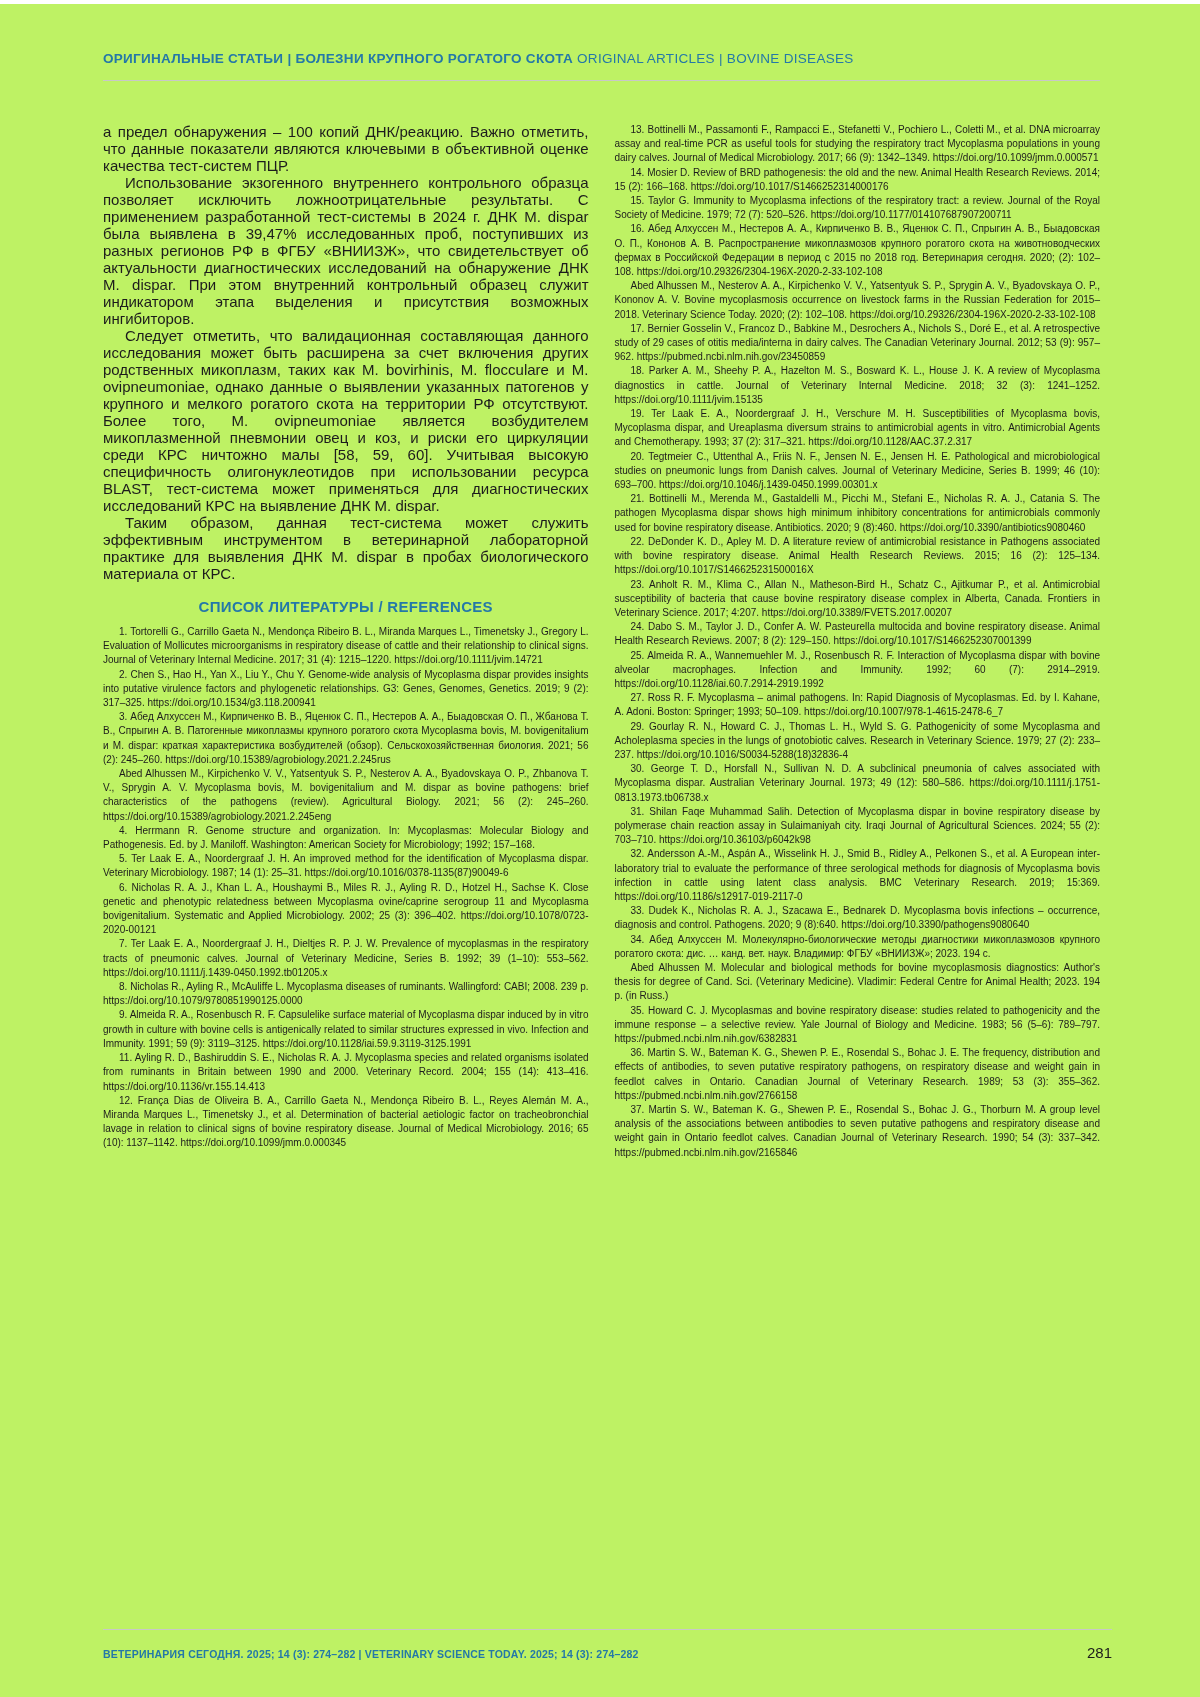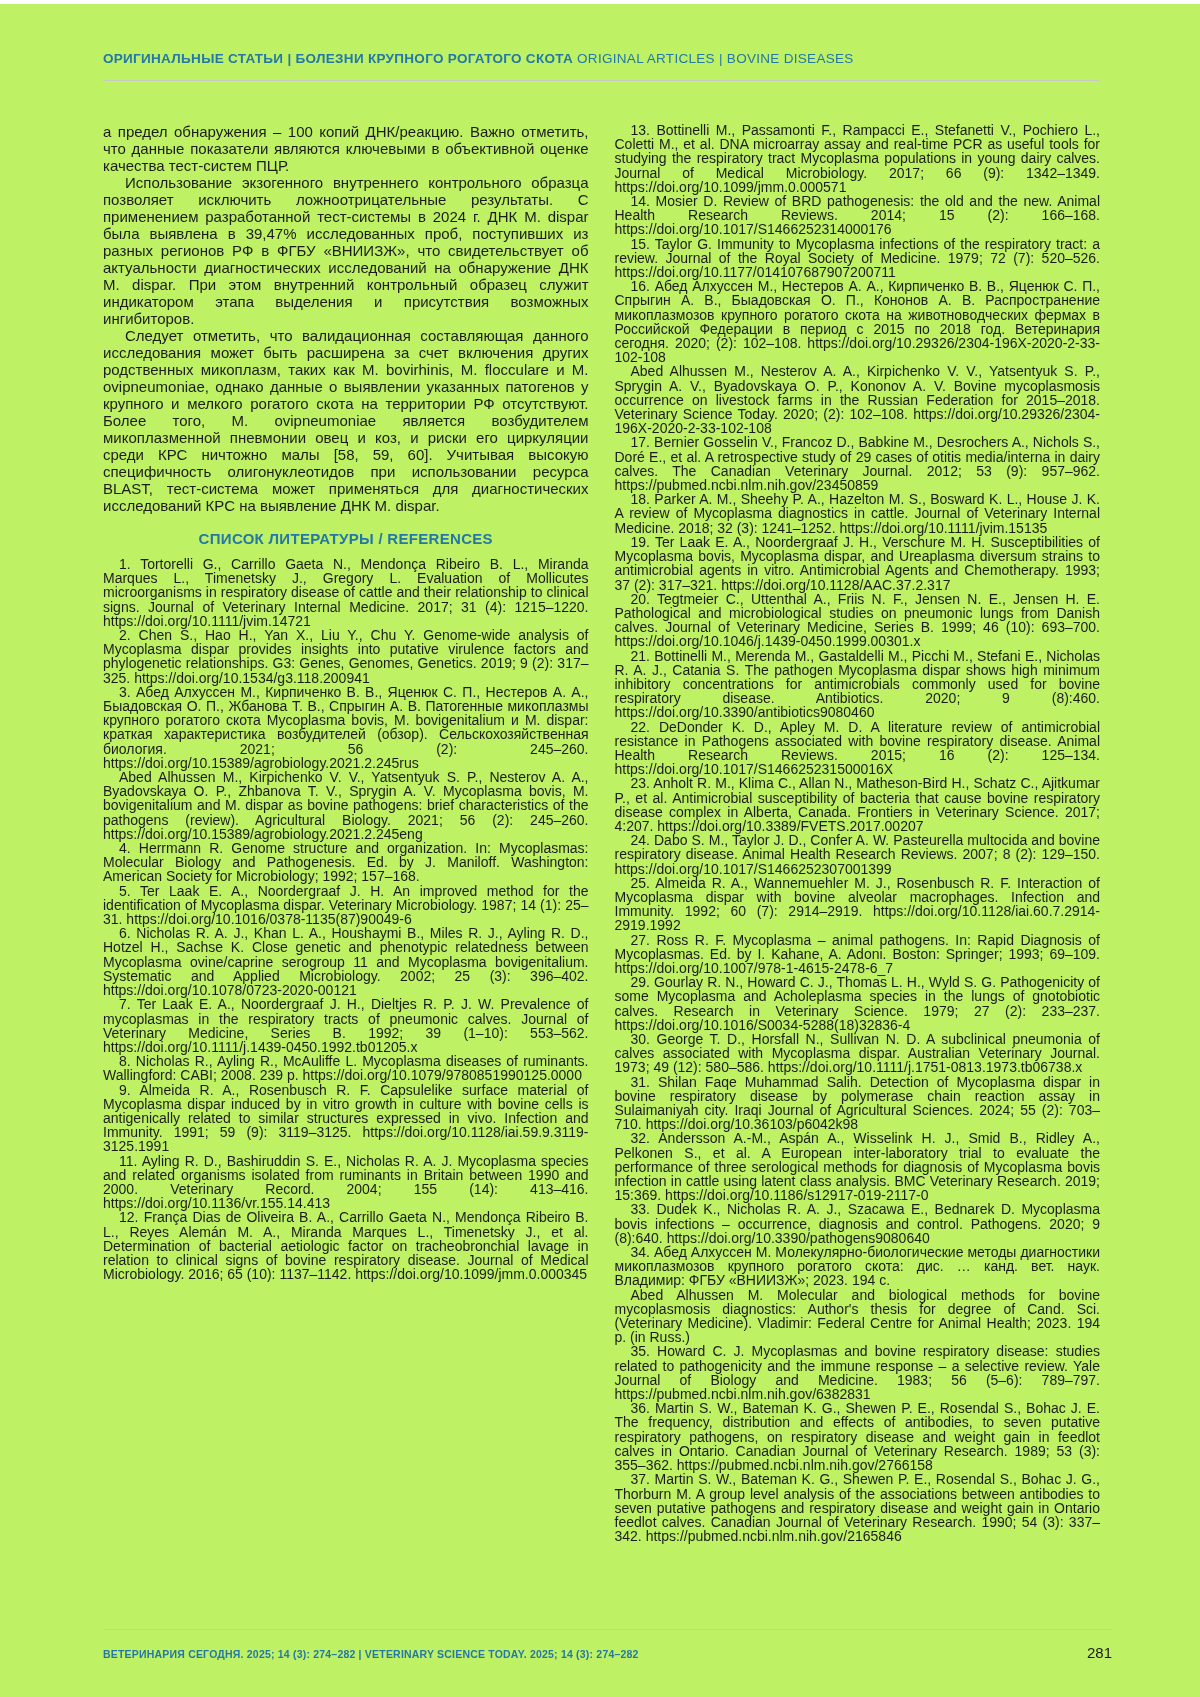--- a/index.html
+++ b/index.html
@@ -24,21 +24,21 @@
     margin:0; font-size:15px; line-height:17px;
     text-align:justify; text-indent:22px;
   }
   p.body.noindent { text-indent:0; }
   h2.refs-heading {
     margin:16px 0 10px 0;
     color:#2478a8; font-size:15px; font-weight:700;
     text-align:center; letter-spacing:0.3px;
   }
   p.ref {
-    margin:0; font-size:14px; line-height:14.2px;
+    margin:0; font-size:10px; line-height:14.2px;
     text-align:justify; text-indent:16px;
     word-break:break-word;
   }
   footer {
     position:absolute; left:103px; right:88px; bottom:40px;
     border-top:1px solid #c8c8c8; padding-top:14px;
     display:flex; justify-content:space-between; align-items:baseline;
   }
   .footer-line { color:#2478a8; font-weight:700; font-size:10.5px; letter-spacing:0.2px; }
   .page-number { color:#1c1c1c; font-weight:400; font-size:15px; }
@@ -53,20 +53,21 @@
     <span class="head-en">ORIGINAL ARTICLES | BOVINE DISEASES</span>
   </header>
   <div class="rule"></div>
 
   <main class="cols">
 
     <section class="col">
       <p class="body noindent">а предел обнаружения – 100 копий ДНК/реакцию. Важно отметить, что данные показатели являются ключевыми в объективной оценке качества тест-систем ПЦР.</p>
       <p class="body">Использование экзогенного внутреннего контрольного образца позволяет исключить ложноотрицательные результаты. С применением разработанной тест-системы в 2024 г. ДНК M. dispar была выявлена в 39,47% исследованных проб, поступивших из разных регионов РФ в ФГБУ «ВНИИЗЖ», что свидетельствует об актуальности диагностических исследований на обнаружение ДНК M. dispar. При этом внутренний контрольный образец служит индикатором этапа выделения и присутствия возможных ингибиторов.</p>
       <p class="body">Следует отметить, что валидационная составляющая данного исследования может быть расширена за счет включения других родственных микоплазм, таких как M. bovirhinis, M. flocculare и M. ovipneumoniae, однако данные о выявлении указанных патогенов у крупного и мелкого рогатого скота на территории РФ отсутствуют. Более того, M. ovipneumoniae является возбудителем микоплазменной пневмонии овец и коз, и риски его циркуляции среди КРС ничтожно малы [58, 59, 60]. Учитывая высокую специфичность олигонуклеотидов при использовании ресурса BLAST, тест-система может применяться для диагностических исследований КРС на выявление ДНК M. dispar.</p>
+      <p class="body">Таким образом, данная тест-система может служить эффективным инструментом в ветеринарной лабораторной практике для выявления ДНК M. dispar в пробах биологического материала от КРС.</p>
 
       <h2 class="refs-heading">СПИСОК ЛИТЕРАТУРЫ / REFERENCES</h2>
 
       <p class="ref">1. Tortorelli G., Carrillo Gaeta N., Mendonça Ribeiro B. L., Miranda Marques L., Timenetsky J., Gregory L. Evaluation of Mollicutes microorganisms in respiratory disease of cattle and their relationship to clinical signs. Journal of Veterinary Internal Medicine. 2017; 31 (4): 1215–1220. https://doi.org/10.1111/jvim.14721</p>
       <p class="ref">2. Chen S., Hao H., Yan X., Liu Y., Chu Y. Genome-wide analysis of Mycoplasma dispar provides insights into putative virulence factors and phylogenetic relationships. G3: Genes, Genomes, Genetics. 2019; 9 (2): 317–325. https://doi.org/10.1534/g3.118.200941</p>
       <p class="ref">3. Абед Алхуссен М., Кирпиченко В. В., Яценюк С. П., Нестеров А. А., Быадовская О. П., Жбанова Т. В., Спрыгин А. В. Патогенные микоплазмы крупного рогатого скота Mycoplasma bovis, M. bovigenitalium и M. dispar: краткая характеристика возбудителей (обзор). Сельскохозяйственная биология. 2021; 56 (2): 245–260. https://doi.org/10.15389/agrobiology.2021.2.245rus</p>
       <p class="ref">Abed Alhussen M., Kirpichenko V. V., Yatsentyuk S. P., Nesterov A. A., Byadovskaya O. P., Zhbanova T. V., Sprygin A. V. Mycoplasma bovis, M. bovigenitalium and M. dispar as bovine pathogens: brief characteristics of the pathogens (review). Agricultural Biology. 2021; 56 (2): 245–260. https://doi.org/10.15389/agrobiology.2021.2.245eng</p>
       <p class="ref">4. Herrmann R. Genome structure and organization. In: Mycoplasmas: Molecular Biology and Pathogenesis. Ed. by J. Maniloff. Washington: American Society for Microbiology; 1992; 157–168.</p>
       <p class="ref">5. Ter Laak E. A., Noordergraaf J. H. An improved method for the identification of Mycoplasma dispar. Veterinary Microbiology. 1987; 14 (1): 25–31. https://doi.org/10.1016/0378-1135(87)90049-6</p>
       <p class="ref">6. Nicholas R. A. J., Khan L. A., Houshaymi B., Miles R. J., Ayling R. D., Hotzel H., Sachse K. Close genetic and phenotypic relatedness between Mycoplasma ovine/caprine serogroup 11 and Mycoplasma bovigenitalium. Systematic and Applied Microbiology. 2002; 25 (3): 396–402. https://doi.org/10.1078/0723-2020-00121</p>
@@ -85,21 +86,21 @@
       <p class="ref">Abed Alhussen M., Nesterov A. A., Kirpichenko V. V., Yatsentyuk S. P., Sprygin A. V., Byadovskaya O. P., Kononov A. V. Bovine mycoplasmosis occurrence on livestock farms in the Russian Federation for 2015–2018. Veterinary Science Today. 2020; (2): 102–108. https://doi.org/10.29326/2304-196X-2020-2-33-102-108</p>
       <p class="ref">17. Bernier Gosselin V., Francoz D., Babkine M., Desrochers A., Nichols S., Doré E., et al. A retrospective study of 29 cases of otitis media/interna in dairy calves. The Canadian Veterinary Journal. 2012; 53 (9): 957–962. https://pubmed.ncbi.nlm.nih.gov/23450859</p>
       <p class="ref">18. Parker A. M., Sheehy P. A., Hazelton M. S., Bosward K. L., House J. K. A review of Mycoplasma diagnostics in cattle. Journal of Veterinary Internal Medicine. 2018; 32 (3): 1241–1252. https://doi.org/10.1111/jvim.15135</p>
       <p class="ref">19. Ter Laak E. A., Noordergraaf J. H., Verschure M. H. Susceptibilities of Mycoplasma bovis, Mycoplasma dispar, and Ureaplasma diversum strains to antimicrobial agents in vitro. Antimicrobial Agents and Chemotherapy. 1993; 37 (2): 317–321. https://doi.org/10.1128/AAC.37.2.317</p>
       <p class="ref">20. Tegtmeier C., Uttenthal A., Friis N. F., Jensen N. E., Jensen H. E. Pathological and microbiological studies on pneumonic lungs from Danish calves. Journal of Veterinary Medicine, Series B. 1999; 46 (10): 693–700. https://doi.org/10.1046/j.1439-0450.1999.00301.x</p>
       <p class="ref">21. Bottinelli M., Merenda M., Gastaldelli M., Picchi M., Stefani E., Nicholas R. A. J., Catania S. The pathogen Mycoplasma dispar shows high minimum inhibitory concentrations for antimicrobials commonly used for bovine respiratory disease. Antibiotics. 2020; 9 (8):460. https://doi.org/10.3390/antibiotics9080460</p>
       <p class="ref">22. DeDonder K. D., Apley M. D. A literature review of antimicrobial resistance in Pathogens associated with bovine respiratory disease. Animal Health Research Reviews. 2015; 16 (2): 125–134. https://doi.org/10.1017/S146625231500016X</p>
       <p class="ref">23. Anholt R. M., Klima C., Allan N., Matheson-Bird H., Schatz C., Ajitkumar P., et al. Antimicrobial susceptibility of bacteria that cause bovine respiratory disease complex in Alberta, Canada. Frontiers in Veterinary Science. 2017; 4:207. https://doi.org/10.3389/FVETS.2017.00207</p>
       <p class="ref">24. Dabo S. M., Taylor J. D., Confer A. W. Pasteurella multocida and bovine respiratory disease. Animal Health Research Reviews. 2007; 8 (2): 129–150. https://doi.org/10.1017/S1466252307001399</p>
       <p class="ref">25. Almeida R. A., Wannemuehler M. J., Rosenbusch R. F. Interaction of Mycoplasma dispar with bovine alveolar macrophages. Infection and Immunity. 1992; 60 (7): 2914–2919. https://doi.org/10.1128/iai.60.7.2914-2919.1992</p>
-      <p class="ref">27. Ross R. F. Mycoplasma – animal pathogens. In: Rapid Diagnosis of Mycoplasmas. Ed. by I. Kahane, A. Adoni. Boston: Springer; 1993; 69–109. https://doi.org/10.1007/978-1-4615-2478-6_7</p>
+      <p class="ref">27. Ross R. F. Mycoplasma – animal pathogens. In: Rapid Diagnosis of Mycoplasmas. Ed. by I. Kahane, A. Adoni. Boston: Springer; 1993; 50–109. https://doi.org/10.1007/978-1-4615-2478-6_7</p>
       <p class="ref">29. Gourlay R. N., Howard C. J., Thomas L. H., Wyld S. G. Pathogenicity of some Mycoplasma and Acholeplasma species in the lungs of gnotobiotic calves. Research in Veterinary Science. 1979; 27 (2): 233–237. https://doi.org/10.1016/S0034-5288(18)32836-4</p>
       <p class="ref">30. George T. D., Horsfall N., Sullivan N. D. A subclinical pneumonia of calves associated with Mycoplasma dispar. Australian Veterinary Journal. 1973; 49 (12): 580–586. https://doi.org/10.1111/j.1751-0813.1973.tb06738.x</p>
       <p class="ref">31. Shilan Faqe Muhammad Salih. Detection of Mycoplasma dispar in bovine respiratory disease by polymerase chain reaction assay in Sulaimaniyah city. Iraqi Journal of Agricultural Sciences. 2024; 55 (2): 703–710. https://doi.org/10.36103/p6042k98</p>
       <p class="ref">32. Andersson A.-M., Aspán A., Wisselink H. J., Smid B., Ridley A., Pelkonen S., et al. A European inter-laboratory trial to evaluate the performance of three serological methods for diagnosis of Mycoplasma bovis infection in cattle using latent class analysis. BMC Veterinary Research. 2019; 15:369. https://doi.org/10.1186/s12917-019-2117-0</p>
       <p class="ref">33. Dudek K., Nicholas R. A. J., Szacawa E., Bednarek D. Mycoplasma bovis infections – occurrence, diagnosis and control. Pathogens. 2020; 9 (8):640. https://doi.org/10.3390/pathogens9080640</p>
       <p class="ref">34. Абед Алхуссен М. Молекулярно-биологические методы диагностики микоплазмозов крупного рогатого скота: дис. … канд. вет. наук. Владимир: ФГБУ «ВНИИЗЖ»; 2023. 194 с.</p>
       <p class="ref">Abed Alhussen M. Molecular and biological methods for bovine mycoplasmosis diagnostics: Author's thesis for degree of Cand. Sci. (Veterinary Medicine). Vladimir: Federal Centre for Animal Health; 2023. 194 p. (in Russ.)</p>
       <p class="ref">35. Howard C. J. Mycoplasmas and bovine respiratory disease: studies related to pathogenicity and the immune response – a selective review. Yale Journal of Biology and Medicine. 1983; 56 (5–6): 789–797. https://pubmed.ncbi.nlm.nih.gov/6382831</p>
       <p class="ref">36. Martin S. W., Bateman K. G., Shewen P. E., Rosendal S., Bohac J. E. The frequency, distribution and effects of antibodies, to seven putative respiratory pathogens, on respiratory disease and weight gain in feedlot calves in Ontario. Canadian Journal of Veterinary Research. 1989; 53 (3): 355–362. https://pubmed.ncbi.nlm.nih.gov/2766158</p>
       <p class="ref">37. Martin S. W., Bateman K. G., Shewen P. E., Rosendal S., Bohac J. G., Thorburn M. A group level analysis of the associations between antibodies to seven putative pathogens and respiratory disease and weight gain in Ontario feedlot calves. Canadian Journal of Veterinary Research. 1990; 54 (3): 337–342. https://pubmed.ncbi.nlm.nih.gov/2165846</p>

